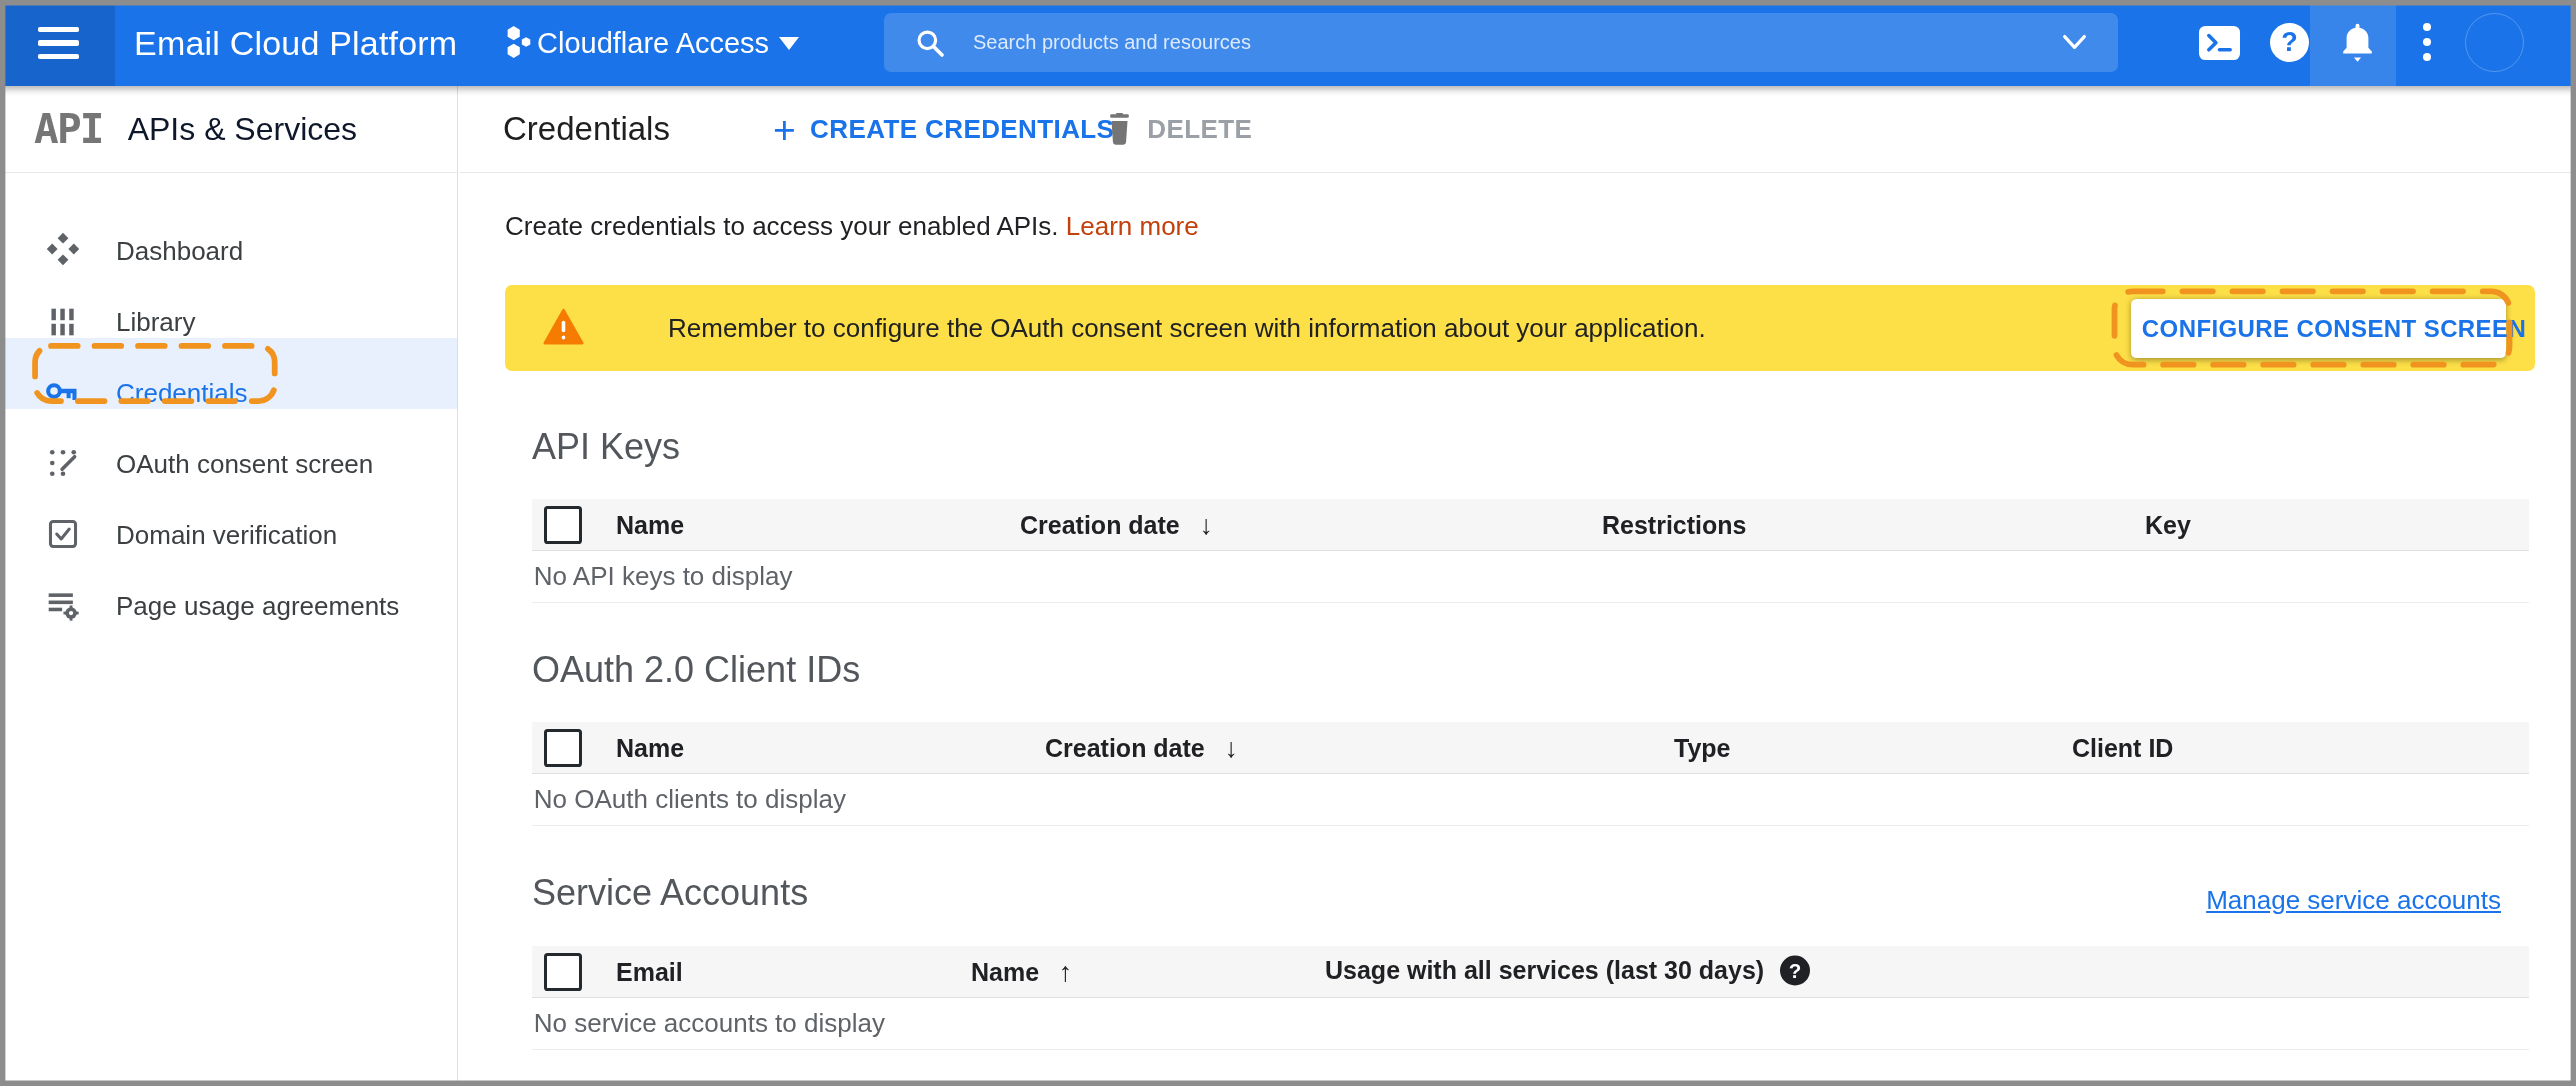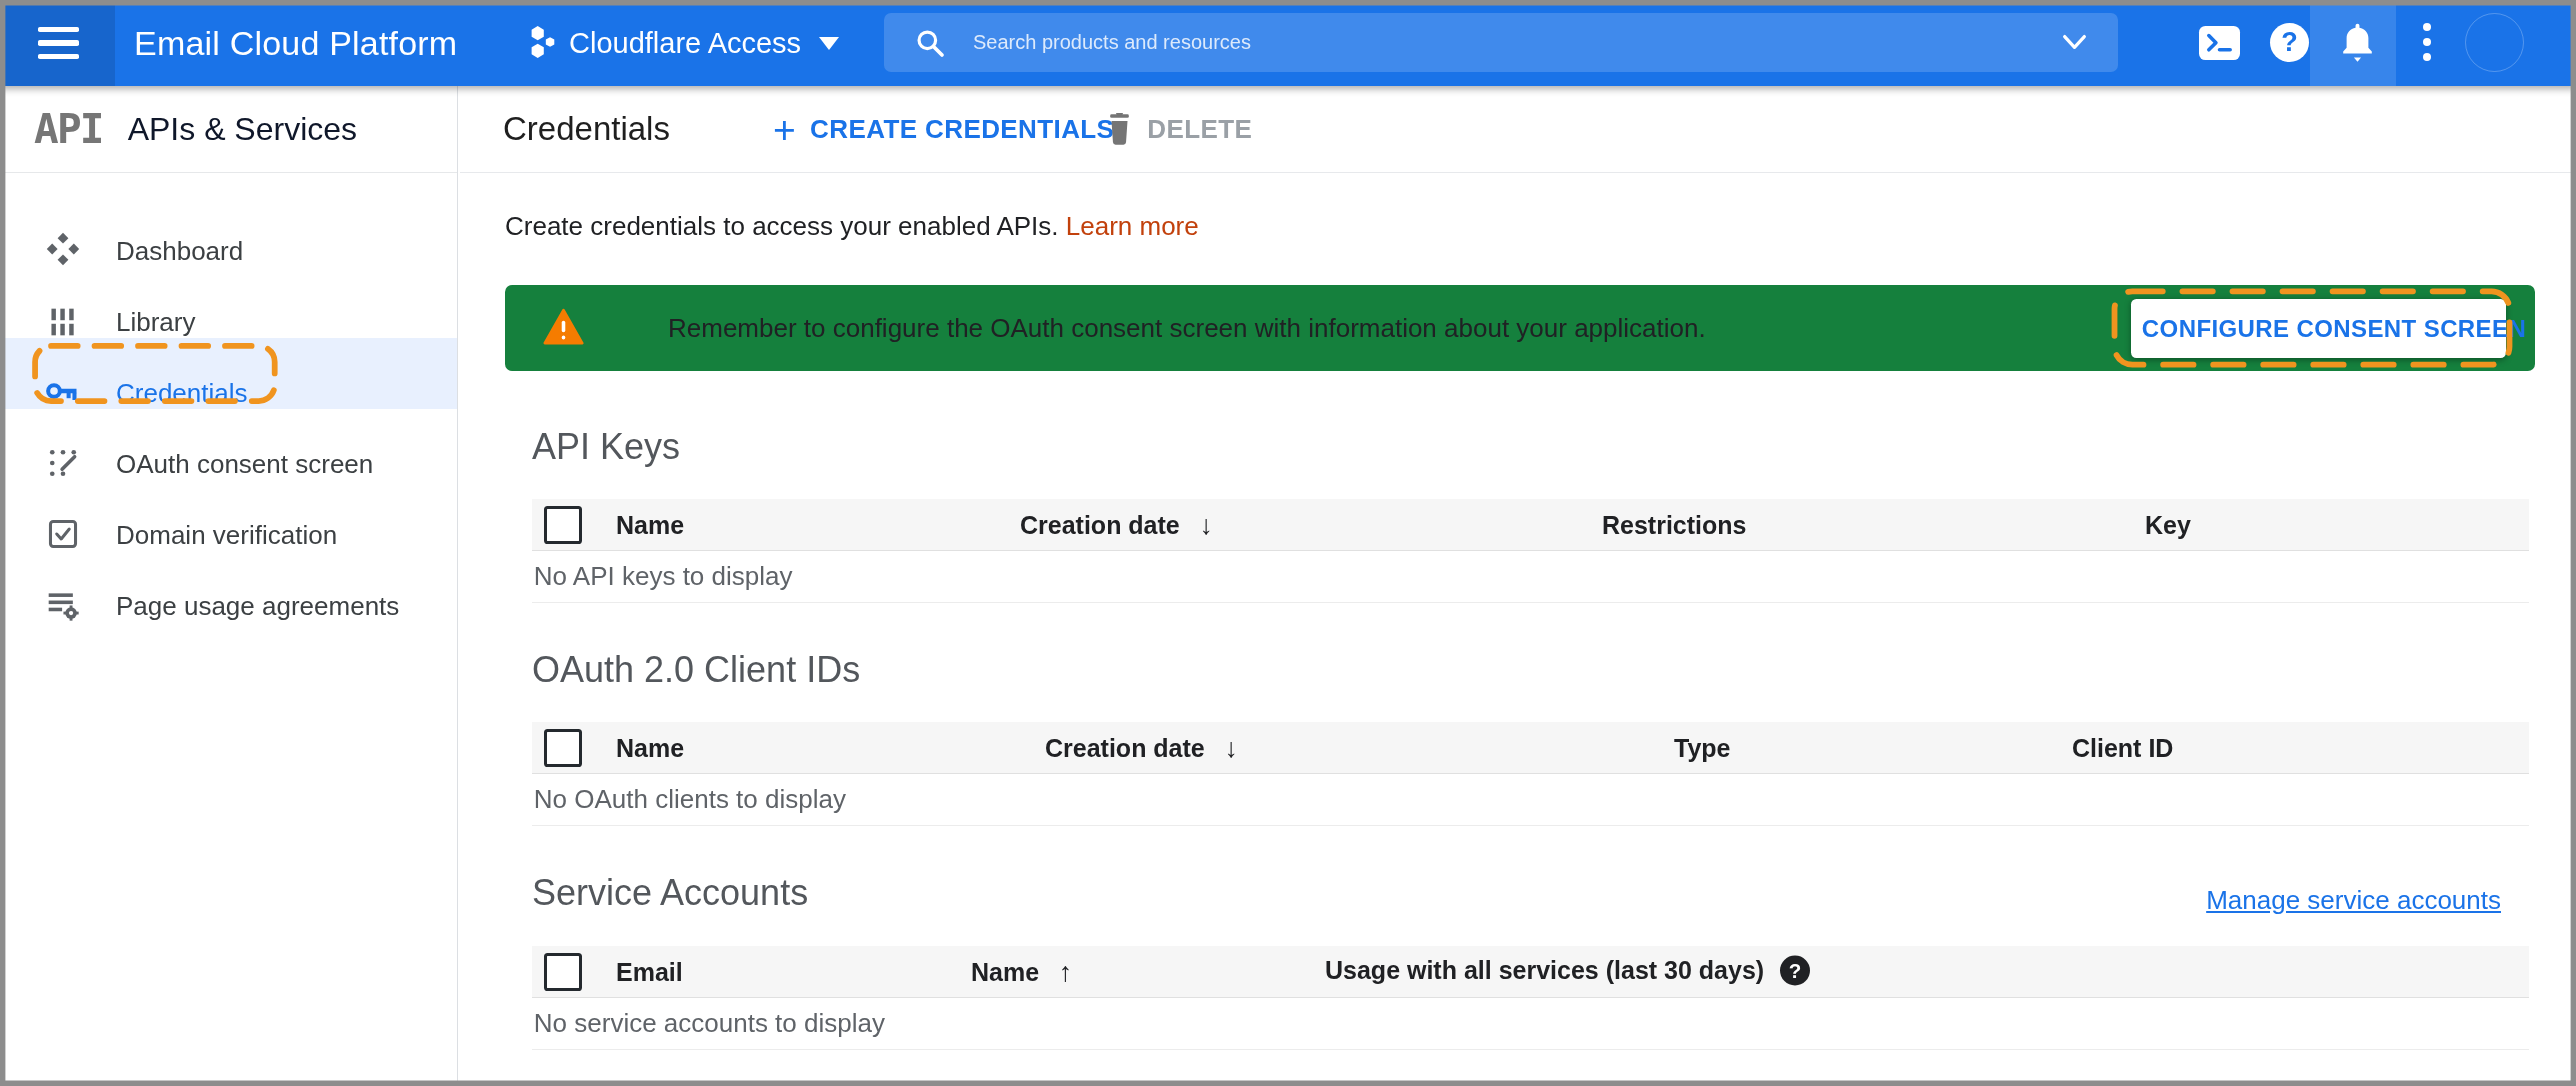--- a/index.html
+++ b/index.html
@@ -9,21 +9,21 @@
   .frame { position:absolute; inset:0; box-shadow:inset 0 0 0 5.4px #8d8d8d; pointer-events:none; z-index:60; }
 
   
   .topbar { position:absolute; left:0; top:0; width:2576px; height:86px; background:#1a73e8;
             box-shadow:0 2.7px 7.1px rgba(0,0,0,0.32); z-index:40; }
   .menu-block { position:absolute; left:0; top:0; width:115px; height:86px; background:#1765cc; }
   .hamburger { position:absolute; left:38px; top:27px; width:41px; height:32px; cursor:pointer; }
   .hamburger i { display:block; height:5.4px; background:#ffffff; border-radius:1.8px; margin-bottom:8px; }
   .brand { position:absolute; left:134px; top:0; height:86px; display:flex; align-items:center;
            color:#ffffff; font-size:34px; letter-spacing:0.2px; white-space:nowrap; }
-  .project { position:absolute; left:528px; top:0; height:86px; display:flex; align-items:center; gap:11px; cursor:pointer; }
+  .project { position:absolute; left:504px; top:0; height:86px; display:flex; align-items:center; gap:3px; cursor:pointer; }
   .project-label { color:#ffffff; font-size:29px; white-space:nowrap; }
   .tri-down { width:0; height:0; border-left:10.7px solid transparent; border-right:10.7px solid transparent; border-top:13.4px solid #ffffff; margin-left:7.1px; }
 
   .searchbar { position:absolute; left:884px; top:13.4px; width:1234px; height:59px; border-radius:7.1px;
                background:rgba(255,255,255,0.17); display:flex; align-items:center; }
   .searchbar svg.mag { margin-left:30px; }
   .search-input { flex:1; margin-left:27px; background:transparent; border:none; outline:none;
                   color:#000000; font-size:20px; font-family:"Liberation Sans", sans-serif; }
   .search-input::placeholder { color:rgba(255,255,255,0.82); }
   .search-chevron { margin-right:30px; cursor:pointer; }
@@ -65,21 +65,21 @@
   .create-btn { position:absolute; left:313px; top:50%; transform:translateY(-50%); display:flex; align-items:center; cursor:pointer; }
   .create-plus { color:#1a73e8; font-size:39px; font-weight:400; line-height:1; }
   .create-lbl { margin-left:14.3px; color:#1a73e8; font-size:26px; font-weight:bold; letter-spacing:0.4px; white-space:nowrap; }
   .delete-btn { position:absolute; left:646px; top:50%; transform:translateY(-50%); display:flex; align-items:center; cursor:default; }
   .delete-lbl { margin-left:14.3px; color:#9aa0a6; font-size:26px; font-weight:bold; letter-spacing:0.4px; }
 
   .content { position:relative; width:100%; height:914px; }
   .intro { position:absolute; left:45px; top:38px; font-size:26px; color:#202124; }
   .intro a { color:#c2410c; cursor:pointer; }
 
-  .banner { position:absolute; left:45px; top:112px; width:2030px; height:86px; background:#15803d; border-radius:7.1px; }
+  .banner { position:absolute; left:45px; top:112px; width:2030px; height:86px; background:#fde047; border-radius:7.1px; }
   .warn-icn { position:absolute; left:38px; top:23px; }
   .banner-text { position:absolute; left:163px; top:50%; transform:translateY(-50%); font-size:26px; color:#202124; white-space:nowrap; }
   .consent-btn { position:absolute; left:1626px; top:14.3px; width:375px; height:59px; background:#ffffff; border-radius:5.4px;
                  box-shadow:0 1.8px 6.3px rgba(0,0,0,0.35); display:flex; align-items:center; justify-content:center;
                  color:#1a73e8; font-size:24px; font-weight:bold; letter-spacing:0.4px; cursor:pointer; white-space:nowrap;padding-left:31px; }
 
   .section-title { position:absolute; font-size:36px; color:#53575c; white-space:nowrap; }
   .manage-link { position:absolute; right:75px; top:712px; font-size:26px; color:#1a73e8; text-decoration:underline; cursor:pointer; white-space:nowrap; }
 
   .table { position:absolute; left:72px; width:1997px; }

